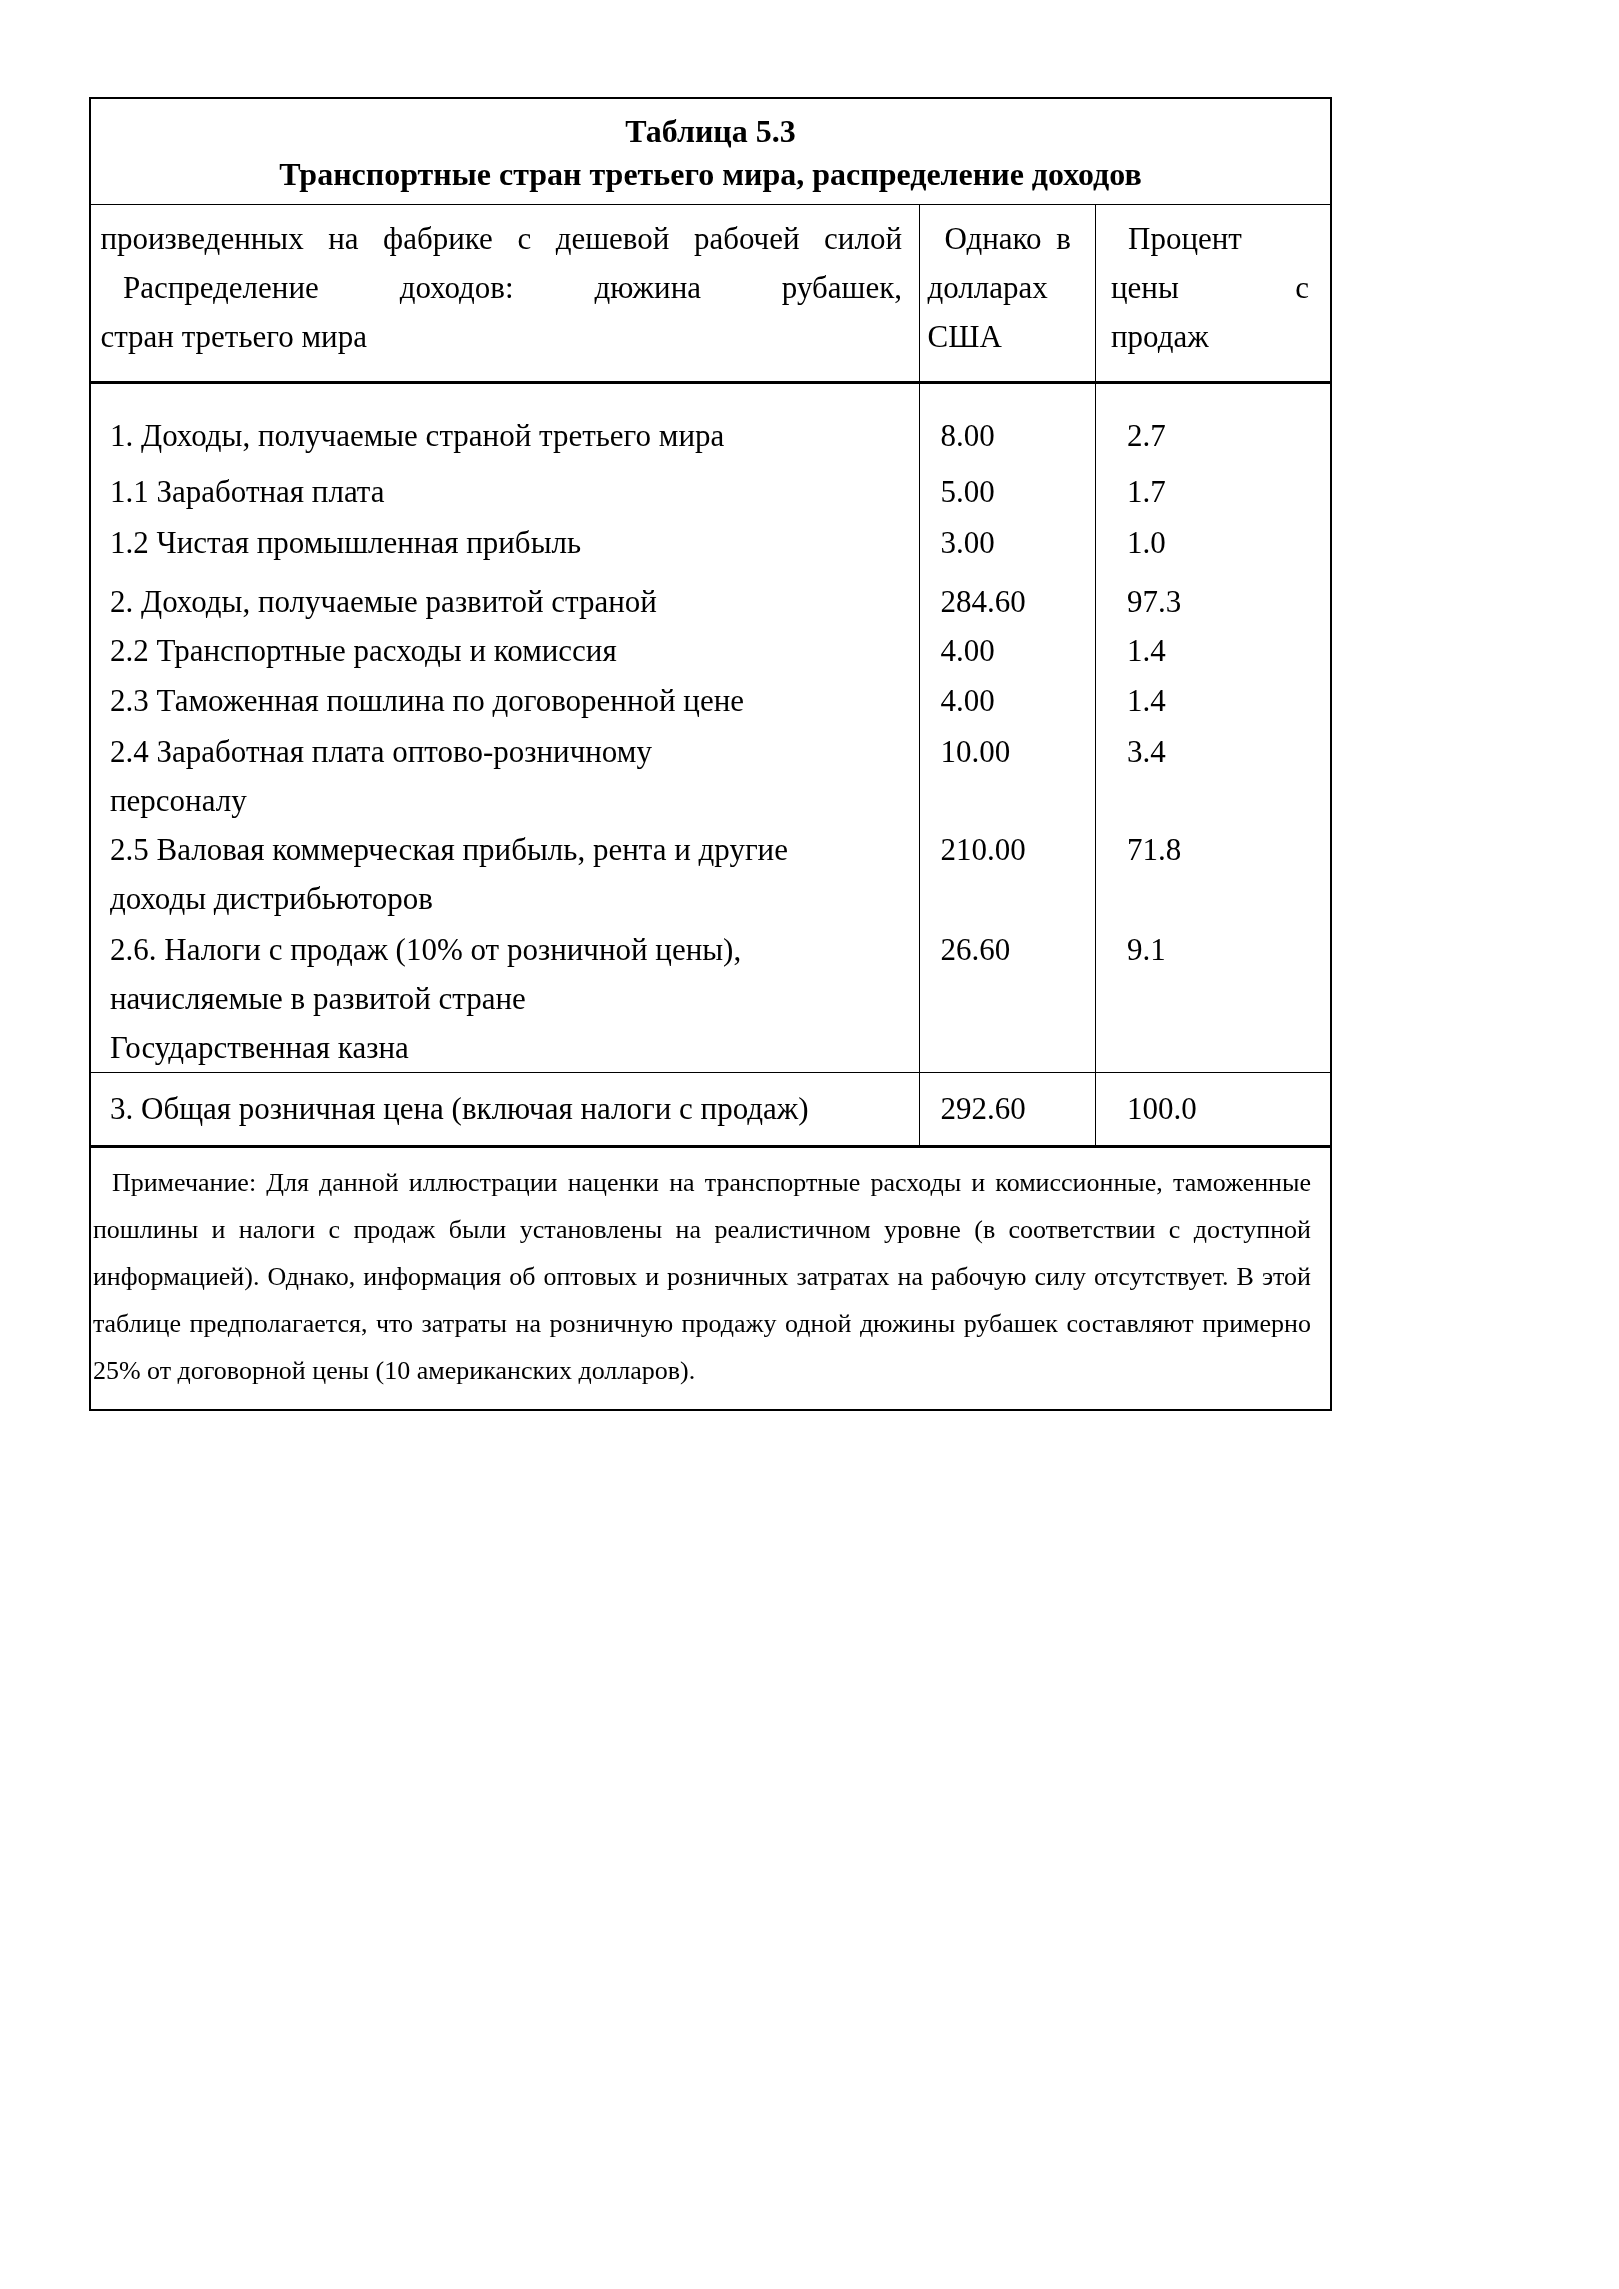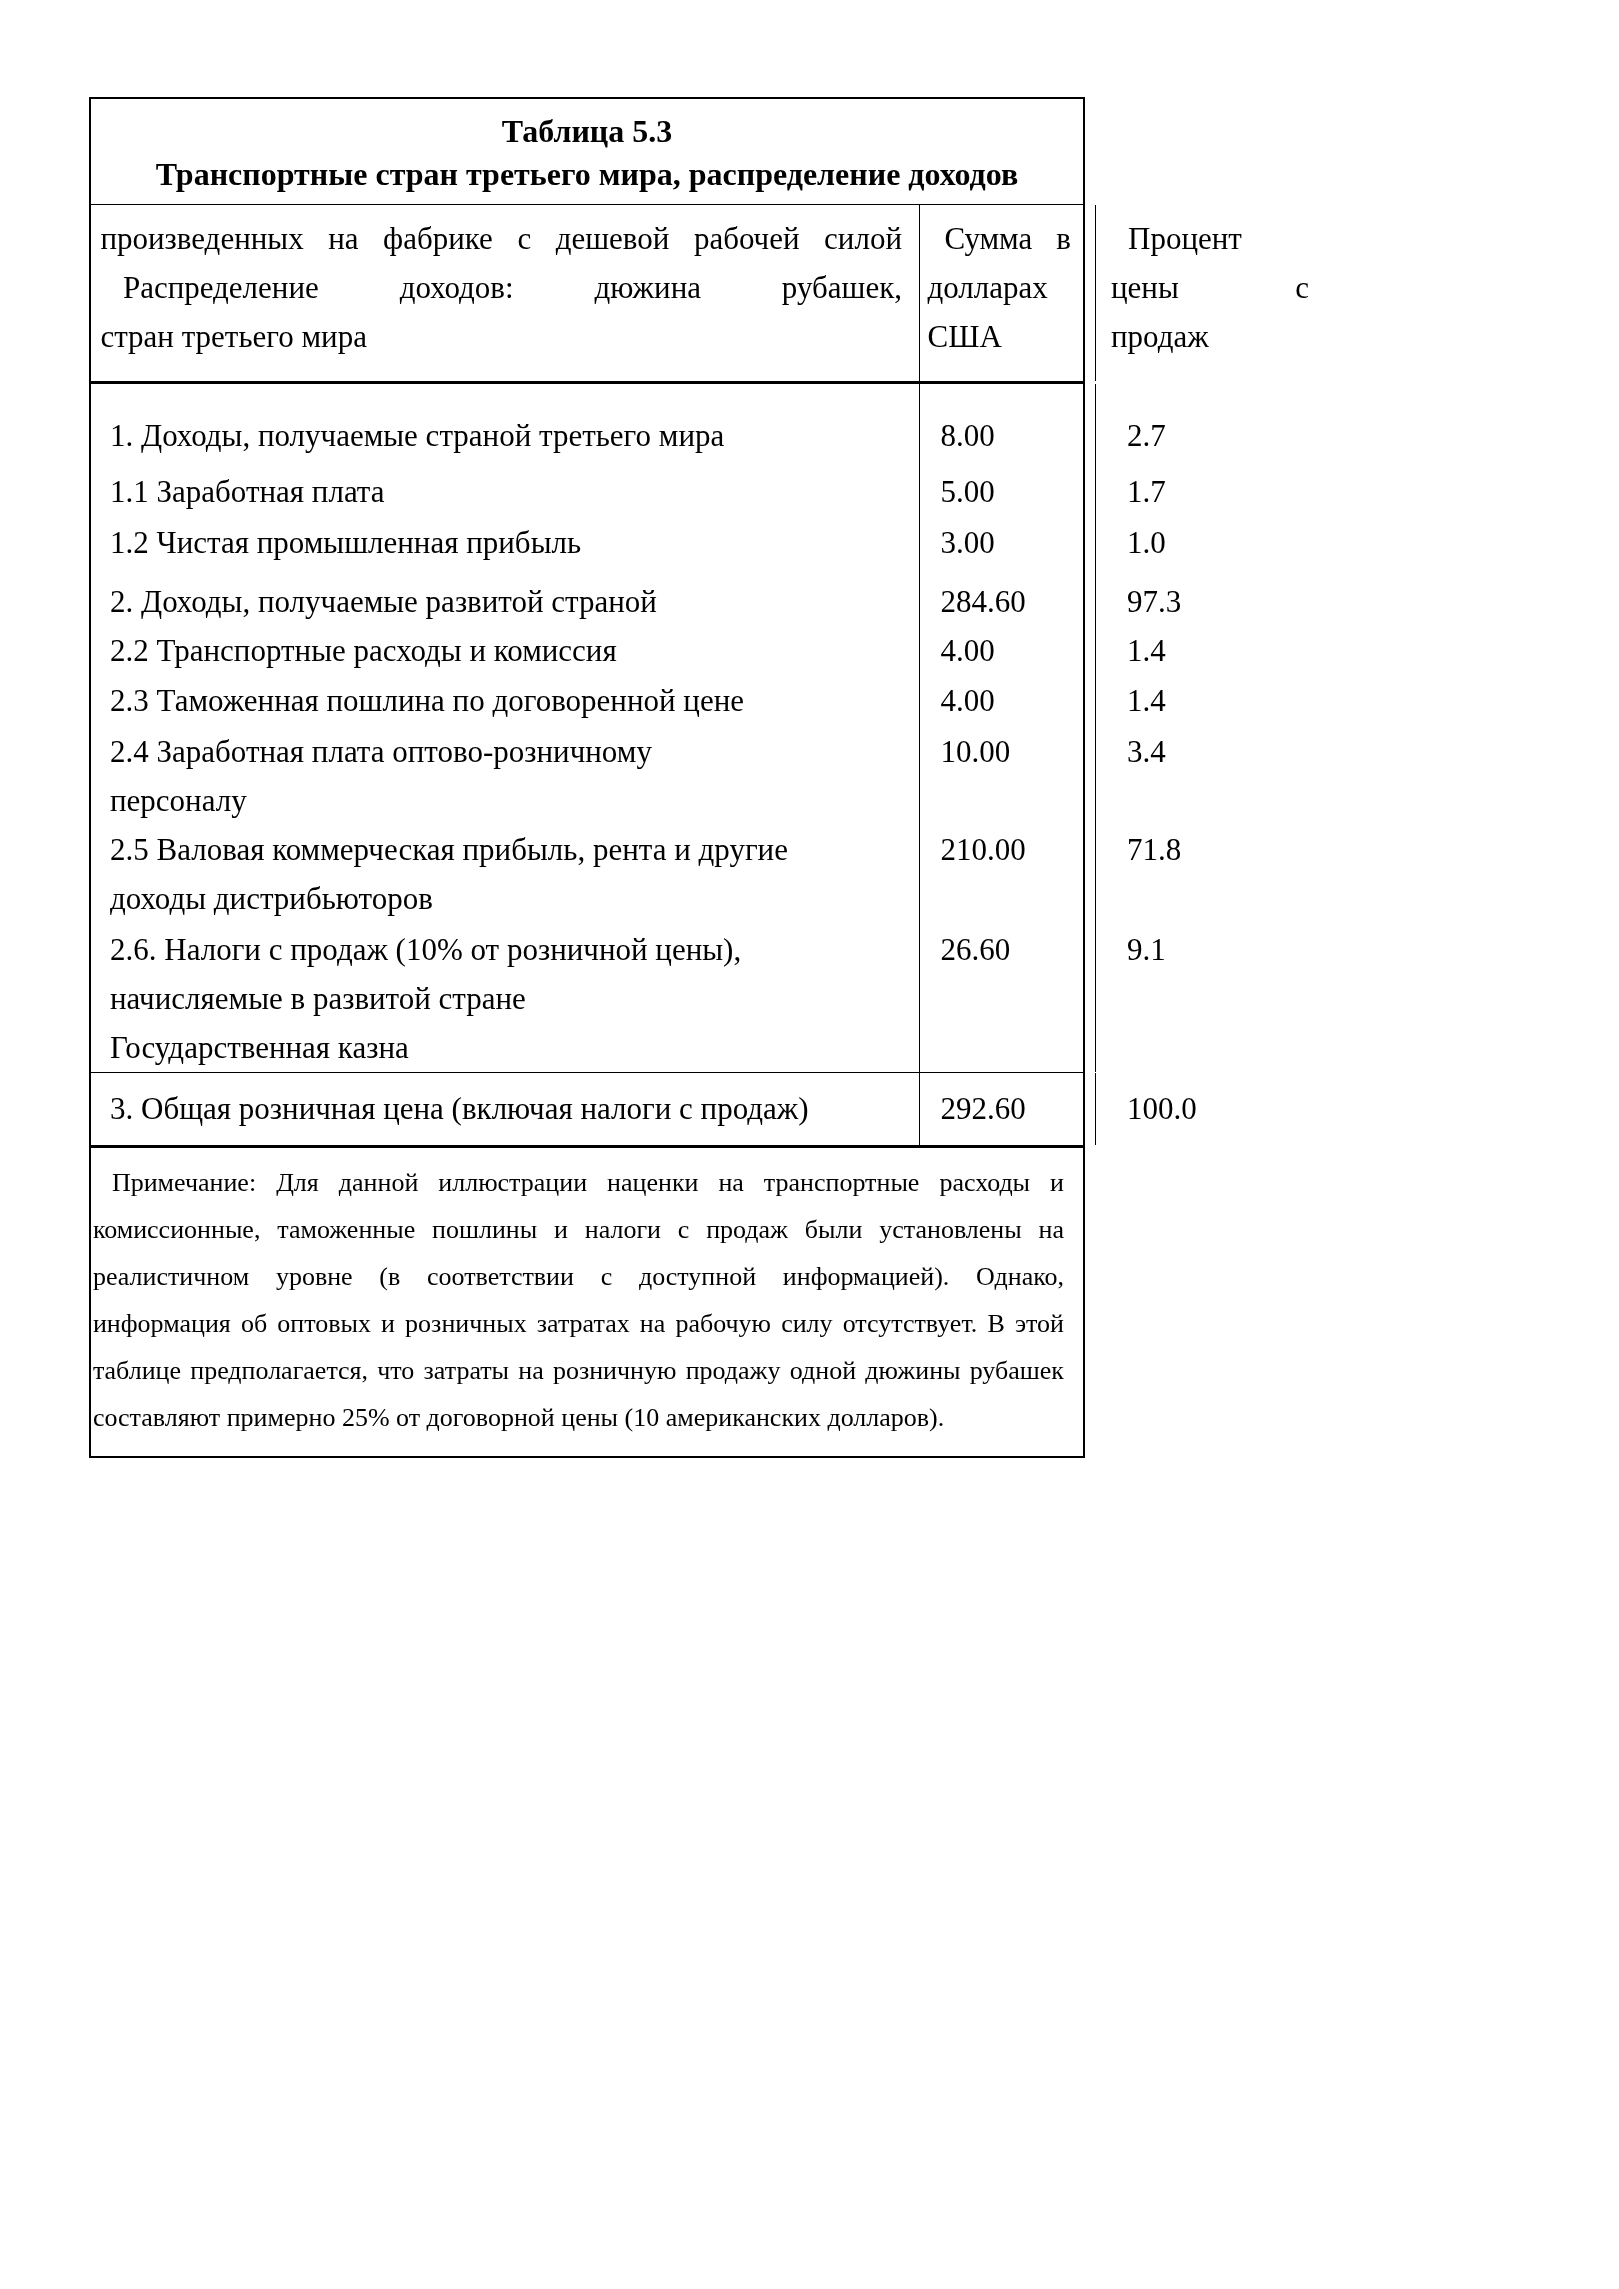--- a/index.html
+++ b/index.html
@@ -12,21 +12,21 @@
     height: 2290px;
     position: relative;
     font-family: "Liberation Serif", "DejaVu Serif", serif;
     color: #000000;
     -webkit-font-smoothing: antialiased;
   }
   .table-wrap {
     position: absolute;
     left: 89px;
     top: 97px;
-    width: 996px;
+    width: 1243px;
     box-sizing: border-box;
     border: 2.8px solid #000000;
     background: #ffffff;
   }
   
   .title-block {
     border-bottom: 1.9px solid #000000;
     text-align: center;
     font-weight: bold;
     font-size: 32px;
@@ -103,21 +103,21 @@
     <div class="title-line">Транспортные стран третьего мира, распределение доходов</div>
   </div>
 
   <div class="header-row">
     <div class="hcell-desc">
       <div class="hline just">произведенных на фабрике с дешевой рабочей силой</div>
       <div class="hline just ind">Распределение доходов: дюжина рубашек,</div>
       <div class="hline">стран третьего мира</div>
     </div>
     <div class="hcell-amount">
-      <div class="hline just ind-sm">Сумма в</div>
+      <div class="hline just ind-sm">Однако в</div>
       <div class="hline">долларах</div>
       <div class="hline">США</div>
     </div>
     <div class="hcell-pct">
       <div class="hline ind-sm">Процент</div>
       <div class="hline just">цены с</div>
       <div class="hline">продаж</div>
     </div>
   </div>
 

